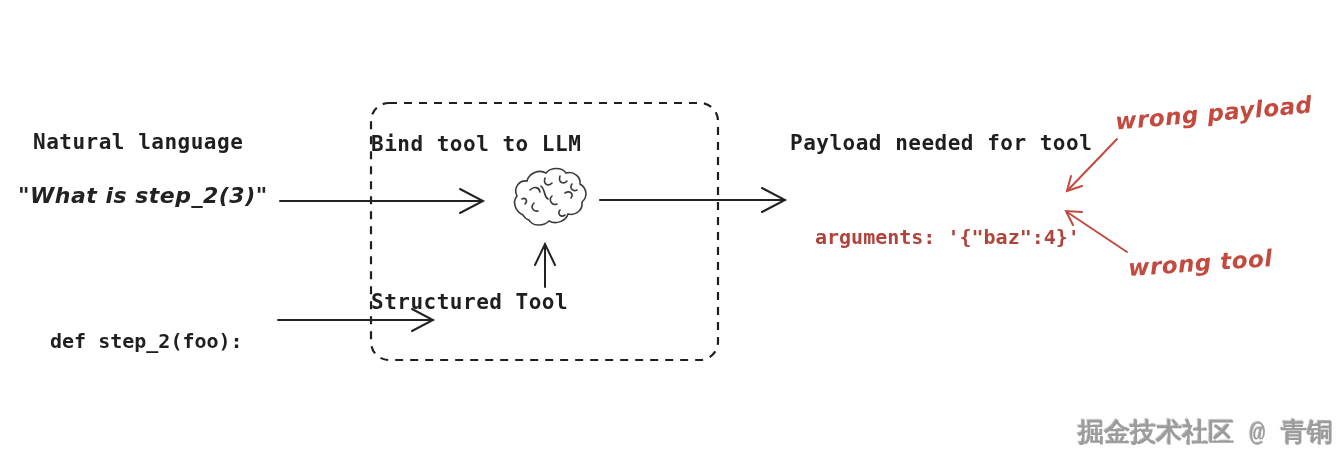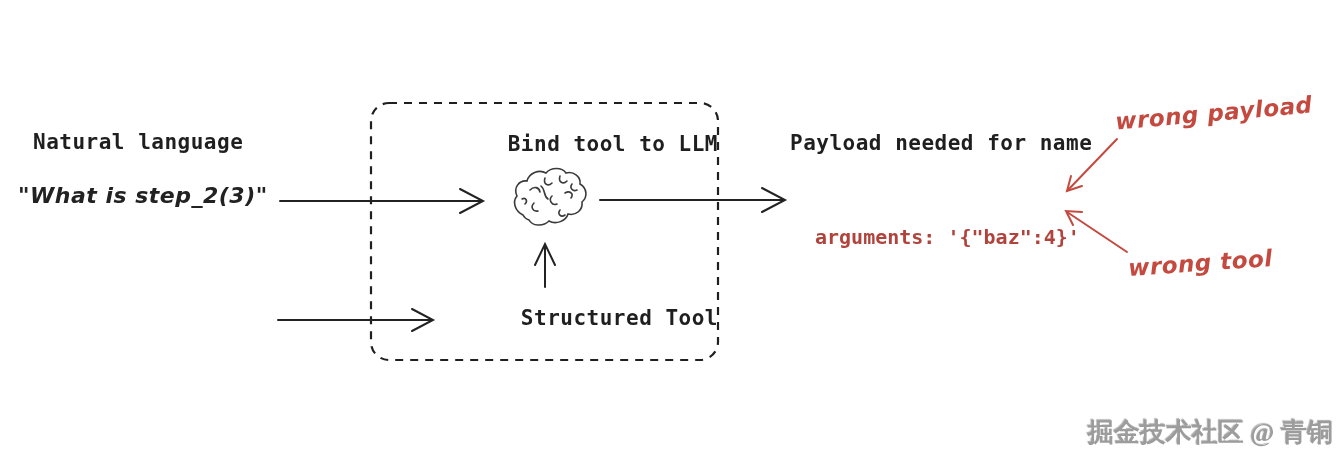--- a/index.html
+++ b/index.html
@@ -33,36 +33,36 @@
     letter-spacing:0.5px;
   }
   .code{
     font-size:20px;
     font-weight:600;
     line-height:25px;
     white-space:pre;
   }
   .box-label{
     width:347px;
-    text-align:right;
+    text-align:left;
   }
   .payload{
     font-size:20px;
     font-weight:600;
     line-height:24px;
     color:#b0443d;
     white-space:pre;
   }
   .annotation{
     font-size:23px;
     color:#c4493f;
     letter-spacing:0.5px;
   }
   .watermark{
-    font-family:Liberation Serif, serif;
+    font-family:Liberation Mono, monospace;
     font-size:26px;
     font-weight:700;
     color:#9c9c9c;
     text-shadow:2px 2px 1px rgba(255,255,255,0.95), -1px -1px 1px rgba(70,70,70,0.45);
     white-space:pre;
   }
 </style>
 </head>
 <body>
 
@@ -121,29 +121,30 @@
         <path d="M572,184 C569,188 573,192 577,190"></path>
       </g>
     </g>
   </svg>
 
   <div class="abs mono-title" style="left:33px; top:130px;">Natural language</div>
 
   <div class="abs hand query" style="left:18px; top:183px;">"What is step_2(3)"</div>
 
   <div class="abs code" style="left:50px; top:279px;">
+    <div>def step_2(foo):</div>
     
     
   </div>
 
   <div class="abs mono-title box-label" style="left:371px; top:132px;">Bind tool to LLM</div>
 
-  <div class="abs mono-title box-label" style="left:371px; top:306px;">Structured Tool</div>
+  <div class="abs mono-title box-label" style="left:371px; top:290px;">Structured Tool</div>
 
-  <div class="abs mono-title" style="left:790px; top:131px;">Payload needed for name</div>
+  <div class="abs mono-title" style="left:790px; top:131px;">Payload needed for tool</div>
 
   <div class="abs payload" style="left:815px; top:177px;">
     <div>arguments: '{"baz":4}'</div>
   </div>
 
   <div class="abs hand annotation" style="left:1115px; top:100px; transform:rotate(-5deg);">wrong payload</div>
 
   <div class="abs hand annotation" style="left:1128px; top:250px; transform:rotate(-4deg);">wrong tool</div>
 
   <div class="abs watermark" style="right:10px; top:415px;">掘金技术社区 @ 青铜</div>

